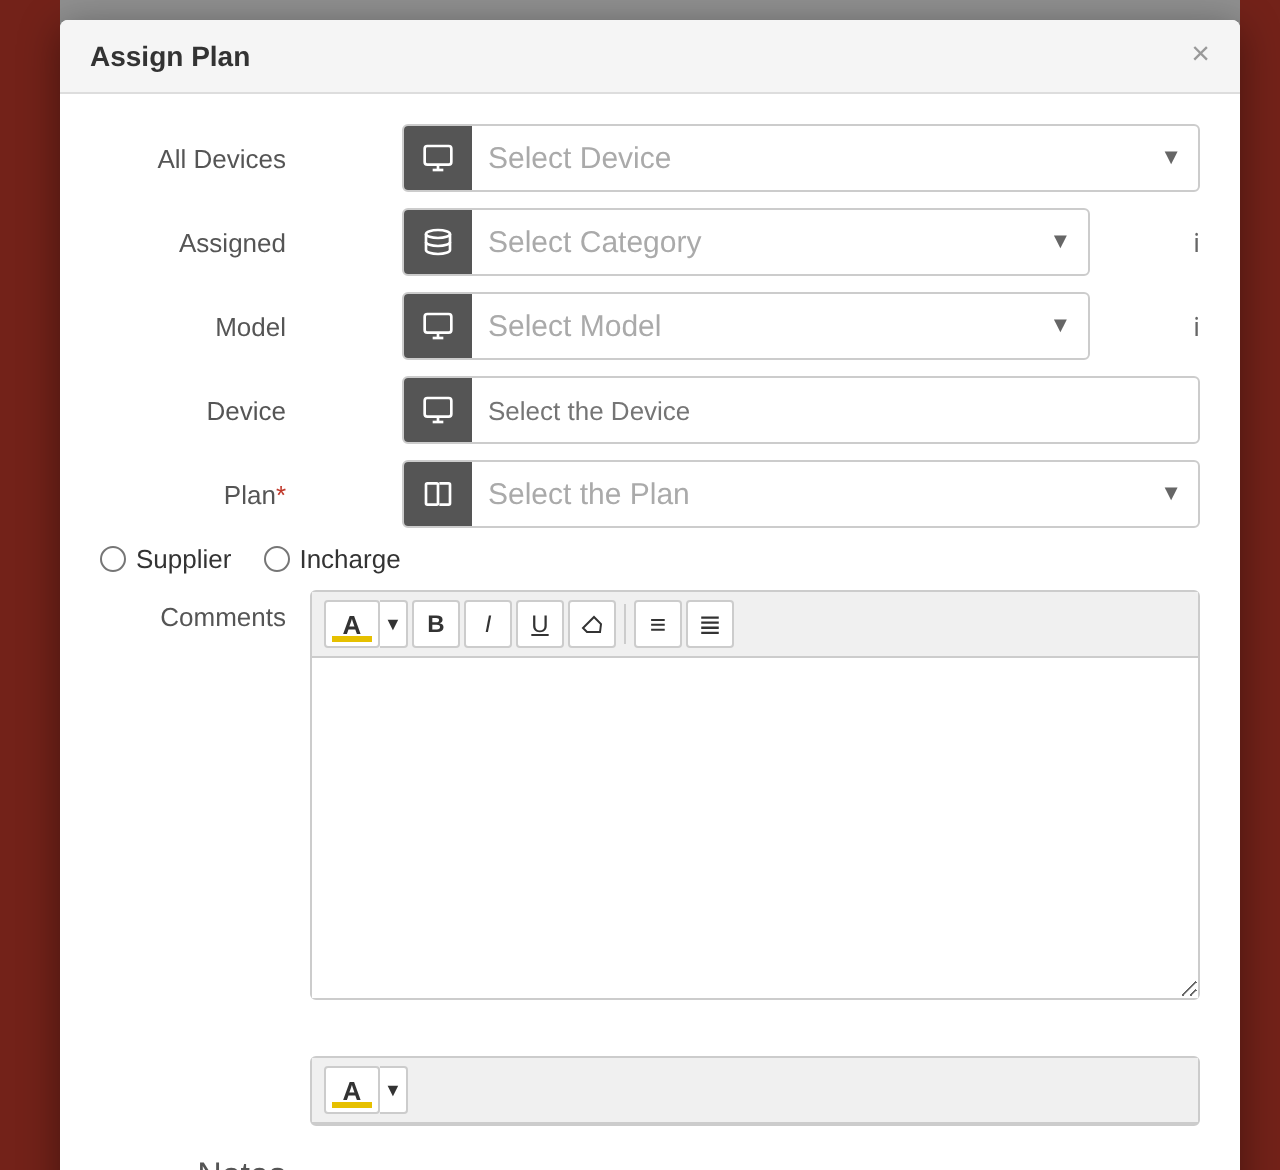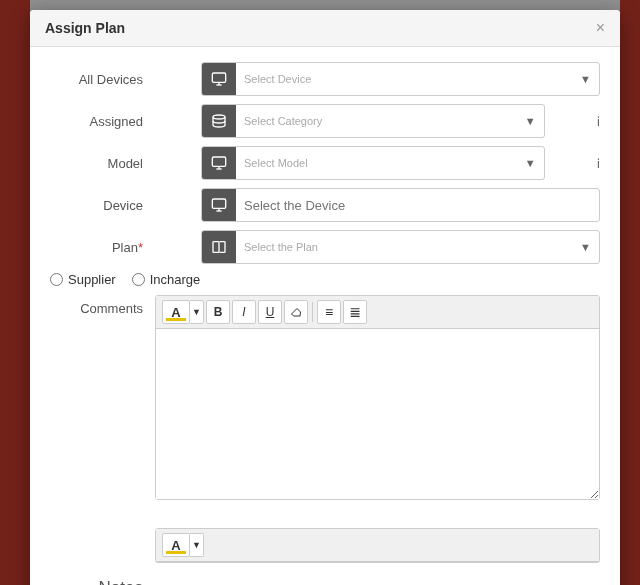--- a/index.html
+++ b/index.html
@@ -134,21 +134,21 @@
     .input-icon svg {
       width: 16px;
       height: 16px;
       fill: #fff;
     }
 
     .select-placeholder {
       flex: 1;
       padding: 0 8px;
       color: #aaa;
-      font-size: 11px;
+      font-size: 15px;
       white-space: nowrap;
       overflow: hidden;
     }
 
     .select-arrow {
       padding: 0 8px;
       color: #666;
       font-size: 11px;
     }
 

